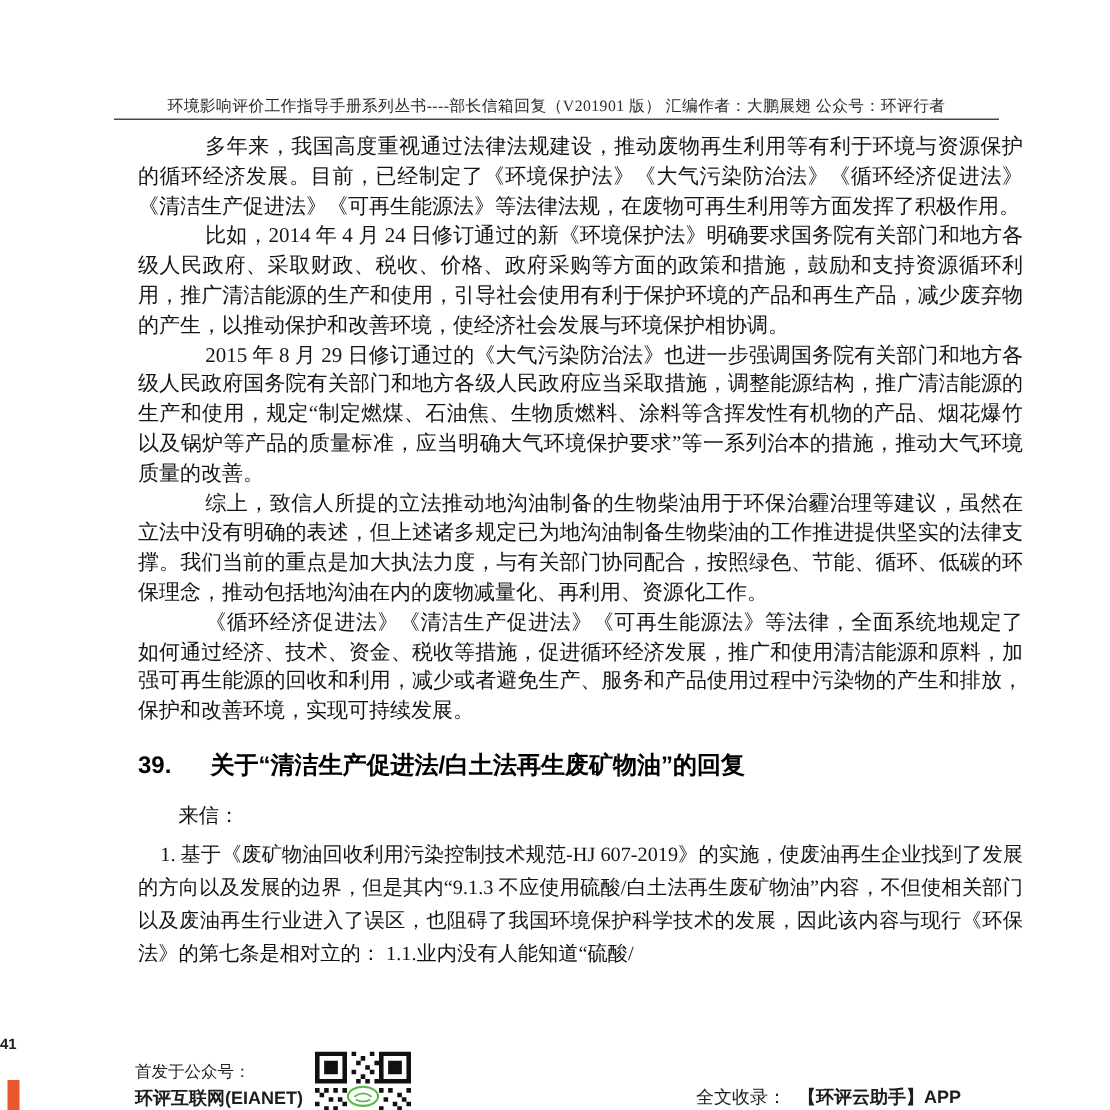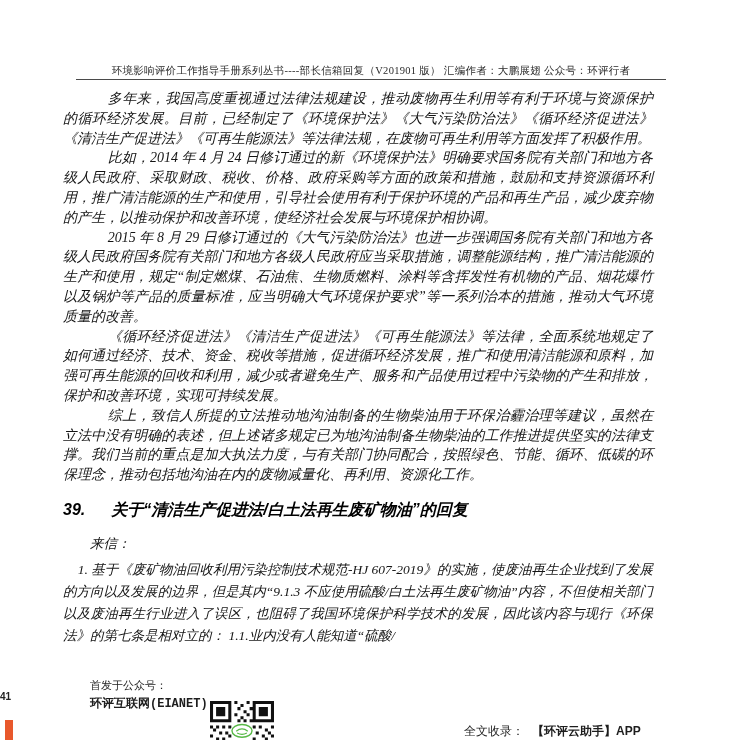--- a/index.html
+++ b/index.html
@@ -12,21 +12,21 @@
     position: absolute; top: 32px; left: 75px; width: 592px;
     font-size: 10.5px; color: #2a2a2a; text-align: center; white-space: nowrap;
     letter-spacing: 0.3px;
   }
   .doc-header-rule {
     position: absolute; top: 47px; left: 76px; width: 590px;
     border-top: 1.2px solid #4a4a4a;
   }
 
   .doc-main {
-    position: absolute; top: 57px; left: 63px; width: 590px; font-style: italic;
+    position: absolute; top: 57px; left: 92px; width: 590px;
   }
   .para {
     font-size: 14px; line-height: 19.8px; text-align: justify;
     text-indent: 3.2em; color: #141414;
   }
   .section-heading {
     margin-top: 15px; margin-bottom: 14px;
     font-size: 16px; font-weight: bold; color: #000;
     font-family: "Liberation Sans", "DejaVu Sans", sans-serif;
   }
@@ -40,22 +40,22 @@
     text-indent: 1.1em; color: #141414;
   }
 
   .page-number {
     position: absolute; top: 659px; left: 0; width: 740px;
     text-align: left; font-size: 10px; font-weight: bold;
     font-family: "Liberation Sans", "DejaVu Sans", sans-serif; color: #222;
   }
 
   .footer-left {
-    position: absolute; top: 646px; left: 90px;
-    font-family: Liberation Mono, monospace; color: #1d1d1d;
+    position: absolute; top: 675px; left: 90px;
+    font-family: Liberation Sans, sans-serif; color: #1d1d1d;
   }
   .footer-left .fl1 { font-size: 11px; }
   .footer-left .fl2 { font-size: 12px; font-weight: bold; margin-top: 2px; }
 
   .qr-wrap { position: absolute; top: 669px; left: 210px; width: 64px; height: 64px; }
   .qr-wrap svg { width: 64px; height: 64px; display: block; }
 
   .footer-right {
     position: absolute; top: 691px; left: 464px;
     font-family: "Liberation Sans", "DejaVu Sans", sans-serif;
@@ -72,22 +72,22 @@
 
 <div class="page">
 
   <div class="doc-header">环境影响评价工作指导手册系列丛书----部长信箱回复（V201901 版）  汇编作者：大鹏展翅 公众号：环评行者</div>
   <div class="doc-header-rule"></div>
 
   <div class="doc-main">
     <p class="para">多年来，我国高度重视通过法律法规建设，推动废物再生利用等有利于环境与资源保护的循环经济发展。目前，已经制定了《环境保护法》《大气污染防治法》《循环经济促进法》《清洁生产促进法》《可再生能源法》等法律法规，在废物可再生利用等方面发挥了积极作用。</p>
     <p class="para">比如，2014 年 4 月 24 日修订通过的新《环境保护法》明确要求国务院有关部门和地方各级人民政府、采取财政、税收、价格、政府采购等方面的政策和措施，鼓励和支持资源循环利用，推广清洁能源的生产和使用，引导社会使用有利于保护环境的产品和再生产品，减少废弃物的产生，以推动保护和改善环境，使经济社会发展与环境保护相协调。</p>
     <p class="para">2015 年 8 月 29 日修订通过的《大气污染防治法》也进一步强调国务院有关部门和地方各级人民政府国务院有关部门和地方各级人民政府应当采取措施，调整能源结构，推广清洁能源的生产和使用，规定“制定燃煤、石油焦、生物质燃料、涂料等含挥发性有机物的产品、烟花爆竹以及锅炉等产品的质量标准，应当明确大气环境保护要求”等一系列治本的措施，推动大气环境质量的改善。</p>
+    <p class="para">综上，致信人所提的立法推动地沟油制备的生物柴油用于环保治霾治理等建议，虽然在立法中没有明确的表述，但上述诸多规定已为地沟油制备生物柴油的工作推进提供坚实的法律支撑。我们当前的重点是加大执法力度，与有关部门协同配合，按照绿色、节能、循环、低碳的环保理念，推动包括地沟油在内的废物减量化、再利用、资源化工作。</p>
     <p class="para">《循环经济促进法》《清洁生产促进法》《可再生能源法》等法律，全面系统地规定了如何通过经济、技术、资金、税收等措施，促进循环经济发展，推广和使用清洁能源和原料，加强可再生能源的回收和利用，减少或者避免生产、服务和产品使用过程中污染物的产生和排放，保护和改善环境，实现可持续发展。</p>
-    <p class="para">综上，致信人所提的立法推动地沟油制备的生物柴油用于环保治霾治理等建议，虽然在立法中没有明确的表述，但上述诸多规定已为地沟油制备生物柴油的工作推进提供坚实的法律支撑。我们当前的重点是加大执法力度，与有关部门协同配合，按照绿色、节能、循环、低碳的环保理念，推动包括地沟油在内的废物减量化、再利用、资源化工作。</p>
 
     <h2 class="section-heading"><span class="sec-num">39.</span><span>关于“清洁生产促进法/白土法再生废矿物油”的回复</span></h2>
 
     <p class="letter-label">来信：</p>
     <p class="letter-para">1. 基于《废矿物油回收利用污染控制技术规范-HJ 607-2019》的实施，使废油再生企业找到了发展的方向以及发展的边界，但是其内“9.1.3 不应使用硫酸/白土法再生废矿物油”内容，不但使相关部门以及废油再生行业进入了误区，也阻碍了我国环境保护科学技术的发展，因此该内容与现行《环保法》的第七条是相对立的：  1.1.业内没有人能知道“硫酸/</p>
   </div>
 
   <div class="page-number">41</div>
 
   <div class="footer-left">

